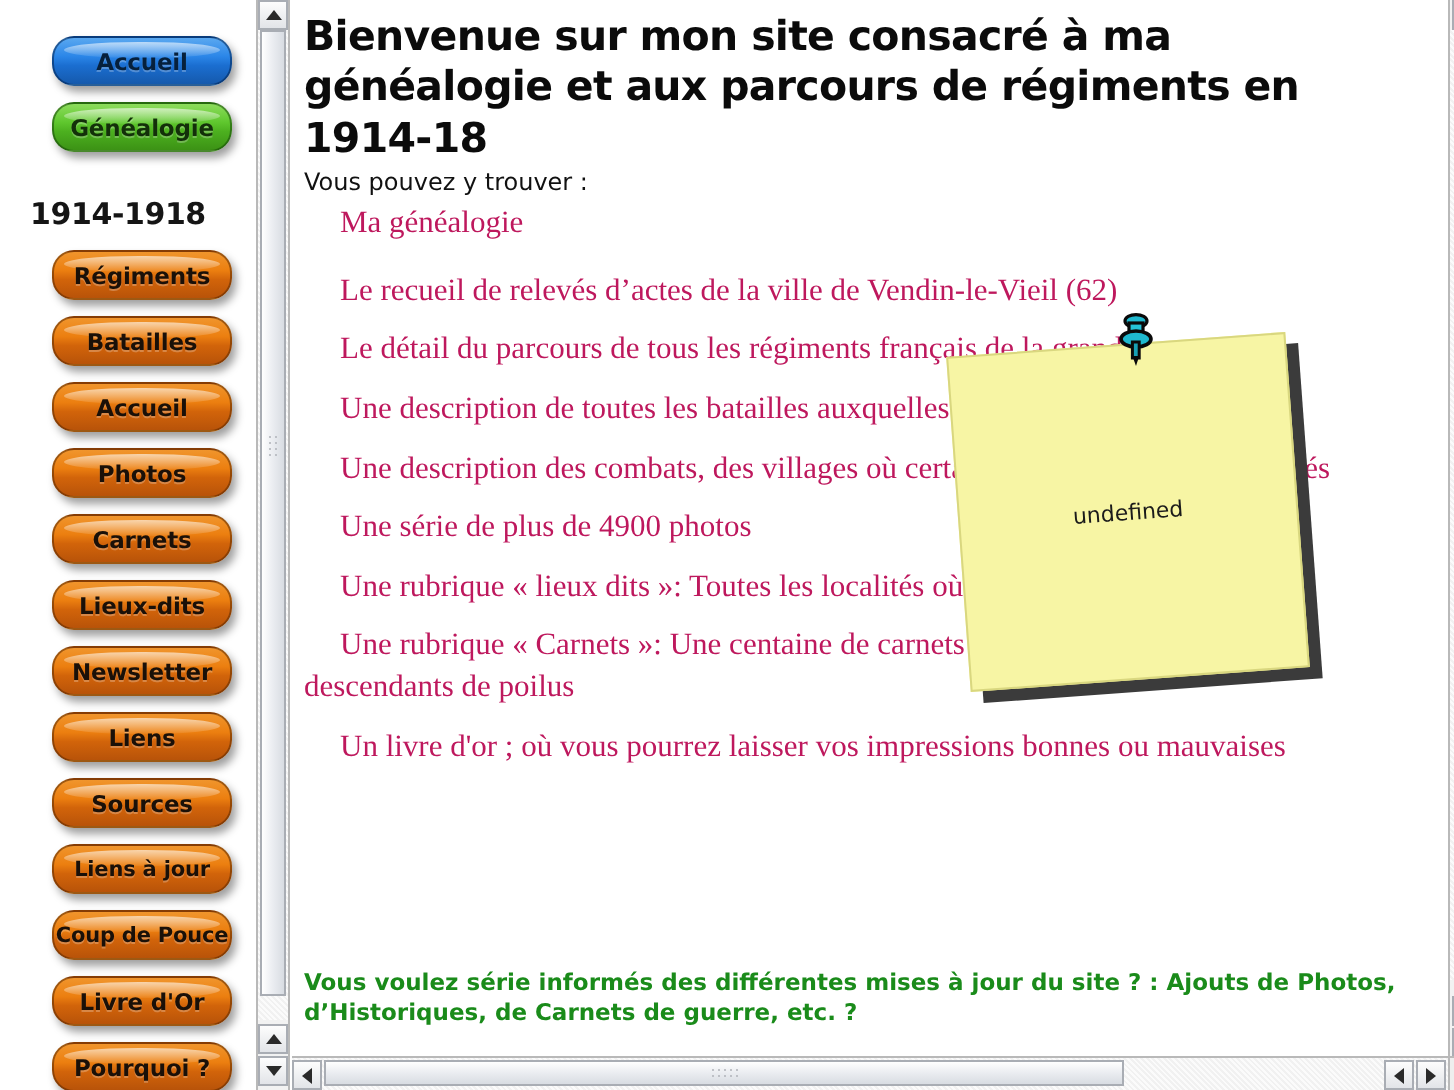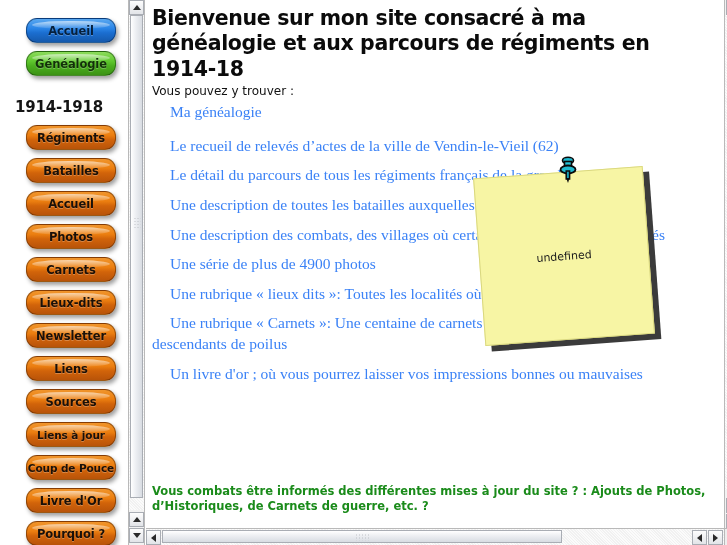--- a/index.html
+++ b/index.html
@@ -182,21 +182,21 @@
     margin: 2px 0 4px 0;
   }
   ul.feature-list {
     list-style: none;
     margin: 0;
     padding: 0;
   }
   ul.feature-list li {
     font-family: "Liberation Serif", serif;
     font-size: 15.5px;
-    color: #3b82f6;
+    color: #be185d;
     line-height: 1.33;
     margin: 0 0 9px 0;
     text-indent: 18px;
   }
   ul.feature-list li.first { margin-bottom: 13px; }
 
   .newsletter {
     position: absolute;
     left: 6px;
     top: 484px;
@@ -388,21 +388,21 @@
         <li>Une description de toutes les batailles auxquelles ont participés ces régiments</li>
         <li>Une description des combats, des villages où certains régiments se sont illustrés</li>
         <li>Une série de plus de 4900 photos</li>
         <li>Une rubrique « lieux dits »: Toutes les localités où il y a eu combats</li>
         <li>Une rubrique « Carnets »: Une centaine de carnets de guerre confiés par des descendants de poilus</li>
         <li>Un livre d'or ; où vous pourrez laisser vos impressions bonnes ou mauvaises</li>
       </ul>
     </div>
 
     <div class="newsletter">
-      <div>Vous combats être informés des différentes mises à jour du site ? : Ajouts de Photos, d’Historiques, de Carnets de guerre, etc. ?</div>
+      <div>Vous voulez série informés des différentes mises à jour du site ? : Ajouts de Photos, d’Historiques, de Carnets de guerre, etc. ?</div>
     </div>
 
     <div class="note-wrap">
       <div class="note">
         <div class="note-text">undefined</div>
       </div>
       <svg class="pin" viewBox="0 0 22 28">
         <ellipse cx="11" cy="4.5" rx="5.5" ry="3.2" fill="#1fb9cf" stroke="#0a0a0a" stroke-width="1.6"></ellipse>
         <rect x="7.5" y="5.5" width="7" height="5" fill="#25c3d8" stroke="#0a0a0a" stroke-width="1.6"></rect>
         <ellipse cx="11" cy="13.5" rx="7.5" ry="4" fill="#1fb9cf" stroke="#0a0a0a" stroke-width="1.8"></ellipse>

